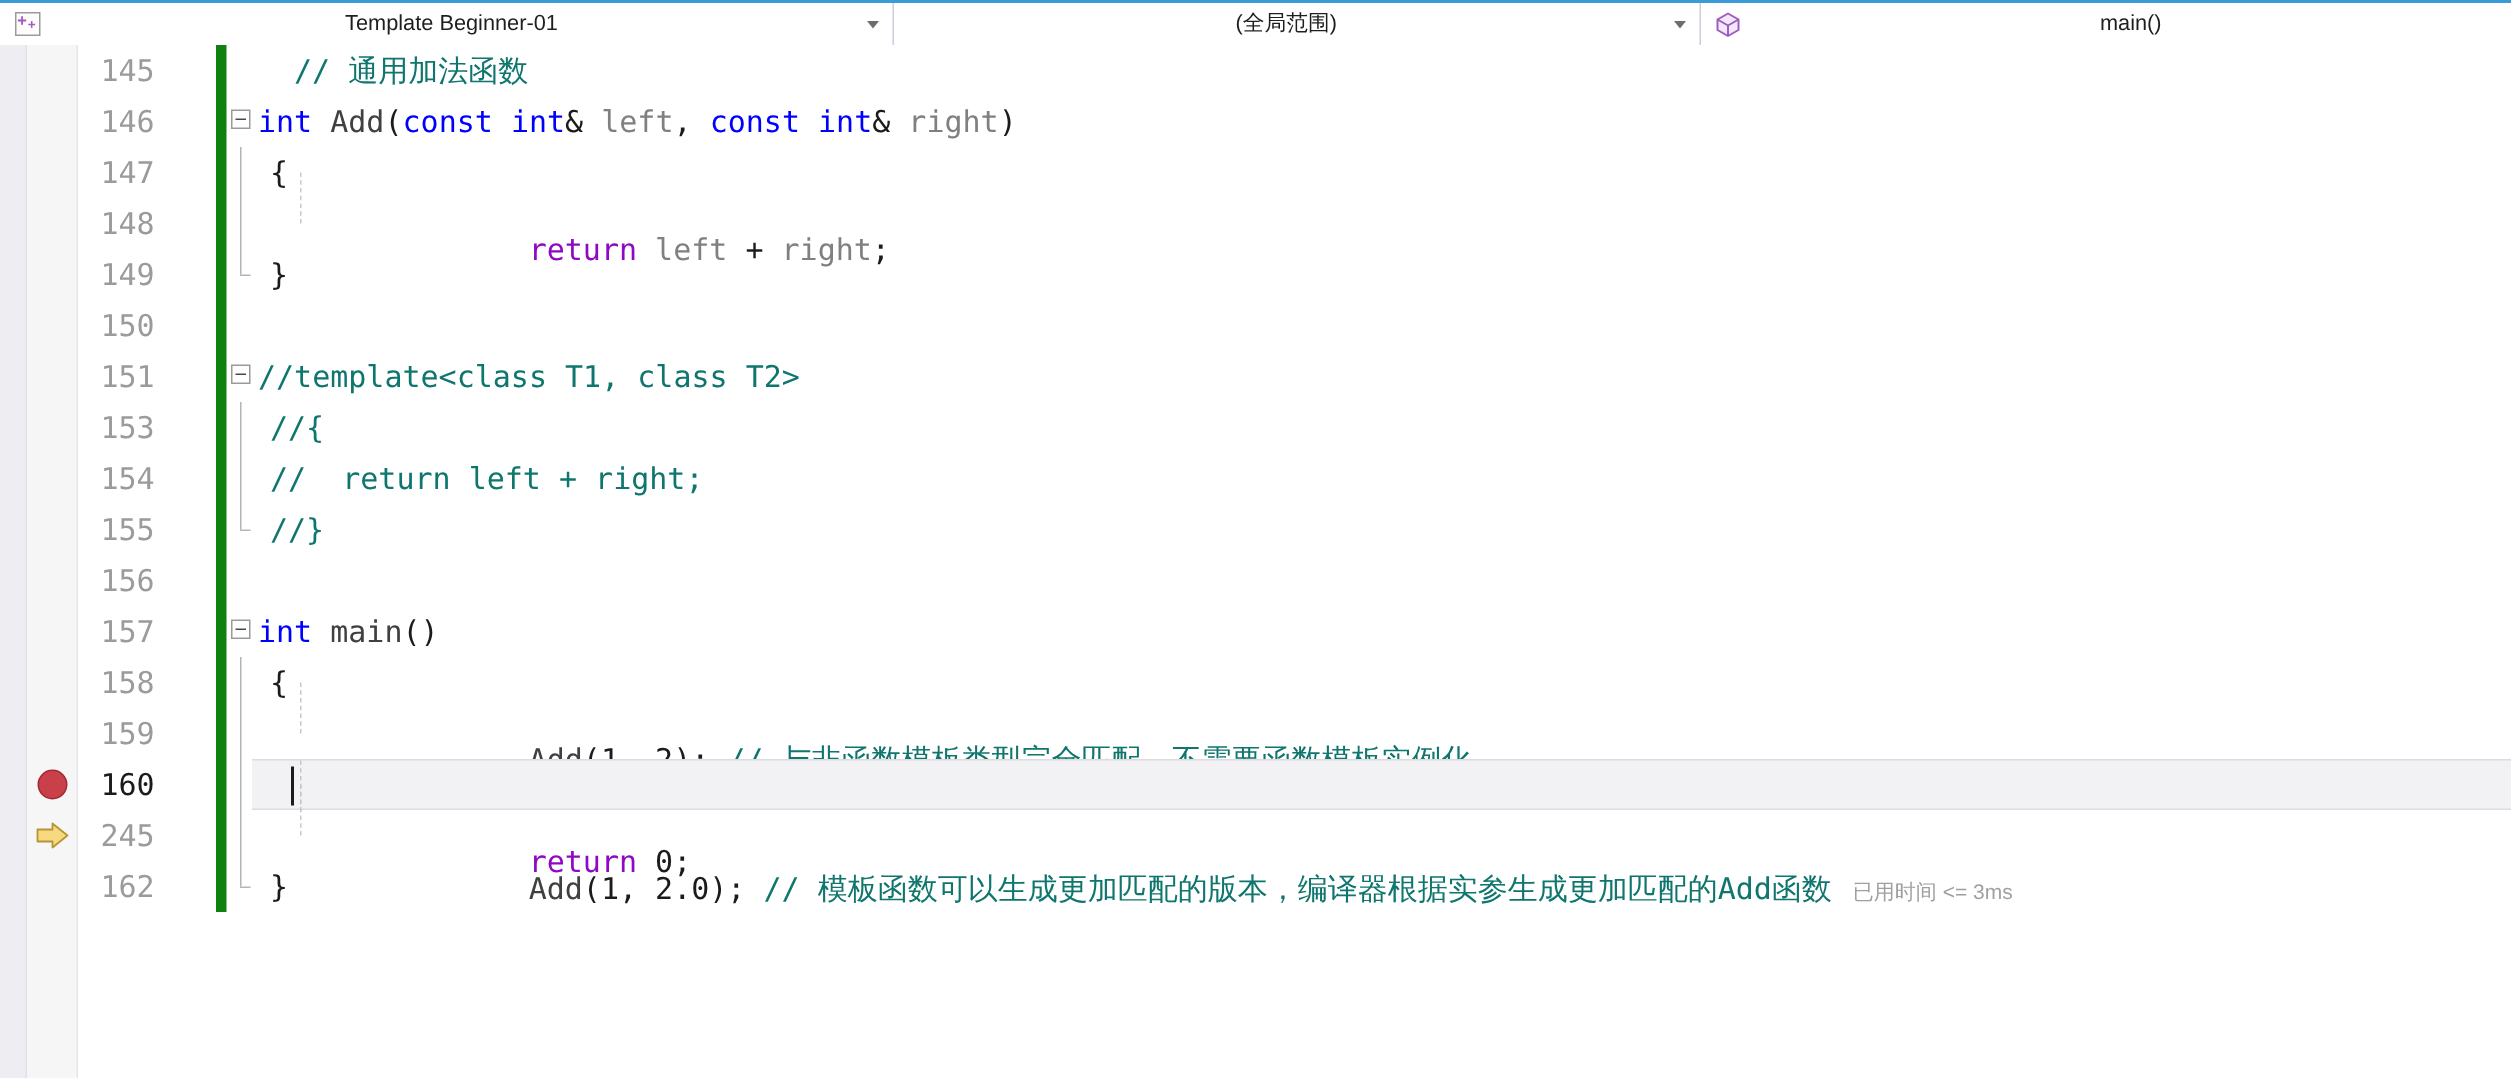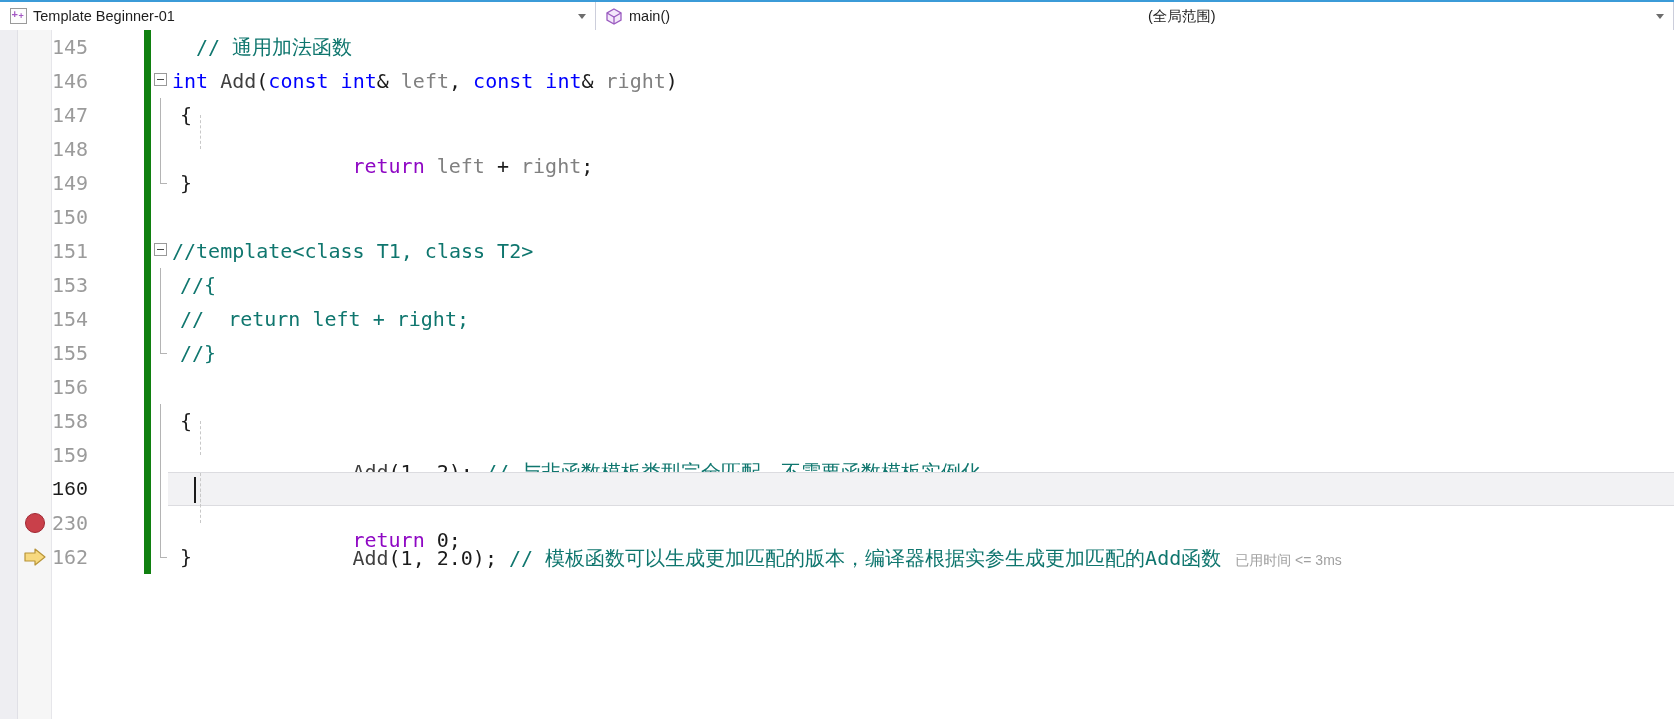--- a/index.html
+++ b/index.html
@@ -46,20 +46,21 @@
     display: flex; align-items: center; justify-content: center;
   }
   .combo-label {
     font-size: 14.5px;
     color: #1e1e1e;
     white-space: nowrap;
     overflow: hidden;
     text-overflow: ellipsis;
     line-height: 28px;
     flex: 1 1 auto;
+    text-align: center;
   }
   .combo-arrow {
     width: 26px;
     flex: 0 0 auto;
     display: flex;
     align-items: center;
     justify-content: center;
     height: 100%;
   }
   .combo-arrow .tri {
@@ -119,27 +120,27 @@
     height: 34px;
     display: flex;
     align-items: center;
     position: relative;
     white-space: pre;
     font-size: 20px;
   }
   .lnum {
     width: 92px;
     flex: 0 0 auto;
-    text-align: left;
+    text-align: center;
     padding-right: 26px;
     color: #9b9b9b;
     font-size: 20px;
     font-family: "DejaVu Sans Mono", monospace;
   }
-  .lnum.current { color: #1b1b1b; font-family: Liberation Mono, monospace; }
+  .lnum.current { color: #1b1b1b; }
 
   .fold-col {
     width: 24px;
     flex: 0 0 auto;
     position: relative;
     height: 34px;
   }
   .change-bar {
     position: absolute;
     left: 0;
@@ -248,42 +249,42 @@
   <div class="navbar">
 
     <div class="nav-combo c1">
       <span class="combo-icon">
         <span class="cpp-icon">
           <span class="plus1">+</span>
             <span class="plus2">+</span>
         </span>
       </span>
       <span class="combo-label">Template Beginner-01</span>
+      <span class="combo-arrow">
+        <span class="tri"></span>
+      </span>
+    </div>
+
+    <div class="nav-combo c2">
+      <span class="combo-label" style="padding-left:12px;">(全局范围)</span>
       <span class="combo-arrow">
         <span class="tri"></span>
       </span>
     </div>
 
     <div class="nav-combo c3">
       <span class="combo-icon">
         <svg width="18" height="18" viewBox="0 0 18 18">
           <polygon points="9,2 16,6 16,13 9,17 2,13 2,6" fill="#f3e8fa" stroke="#9b5cc0" stroke-width="1.3"></polygon>
           <polyline points="2,6 9,10 16,6" fill="none" stroke="#9b5cc0" stroke-width="1.3"></polyline>
           <line x1="9" y1="10" x2="9" y2="17" stroke="#9b5cc0" stroke-width="1.3"></line>
         </svg>
       </span>
       <span class="combo-label">main()</span>
     </div>
-
-    <div class="nav-combo c2">
-      <span class="combo-label" style="padding-left:12px;">(全局范围)</span>
-      <span class="combo-arrow">
-        <span class="tri"></span>
-      </span>
-    </div>
   </div>
 
   <div class="editor">
 
     <div class="indicator-margin"></div>
 
     <div class="glyph-margin">
 
       <div class="breakpoint" style="top: 483px;"></div>
 
@@ -387,20 +388,28 @@
       </div>
 
       <div class="line">
         <span class="lnum">156</span>
         <span class="fold-col">
           <span class="change-bar" style="top:0;height:34px;"></span>
         </span>
         <span class="code-text"></span>
       </div>
 
+      <div class="line">
+        <span class="lnum">157</span>
+        <span class="fold-col">
+          <span class="change-bar" style="top:0;height:34px;"></span>
+          <span class="fold-box"></span>
+        </span>
+        <span class="code-text"><span class="kw">int</span><span class="fn"> main</span><span class="pun">()</span></span>
+      </div>
 
       <div class="line">
         <span class="lnum">158</span>
         <span class="fold-col">
           <span class="change-bar" style="top:0;height:34px;"></span>
           <span class="fold-line"></span>
         </span>
         <span class="code-text"><span class="pun" style="padding-left:8px;">{</span></span>
       </div>
 
@@ -419,21 +428,21 @@
         <span class="fold-col">
           <span class="change-bar" style="top:0;height:34px;"></span>
           <span class="fold-line"></span>
         </span>
         <span class="code-text">
           <span class="caret"></span>
           <span class="guide" style="left:32px;"></span><span class="fn" style="padding-left:60px;">Add</span><span class="pun">(1, 2.0); </span><span class="cmt">// 模板函数可以生成更加匹配的版本，编译器根据实参生成更加匹配的Add函数</span><span class="elapsed">已用时间 &lt;= 3ms</span></span>
       </div>
 
       <div class="line">
-        <span class="lnum">230</span>
+        <span class="lnum">245</span>
         <span class="fold-col">
           <span class="change-bar" style="top:0;height:34px;"></span>
           <span class="fold-line"></span>
         </span>
         <span class="code-text">
           <span class="guide" style="left:32px;"></span><span class="ret" style="padding-left:60px;">return</span><span class="num"> 0</span><span class="pun">;</span></span>
       </div>
 
       <div class="line">
         <span class="lnum">162</span>

